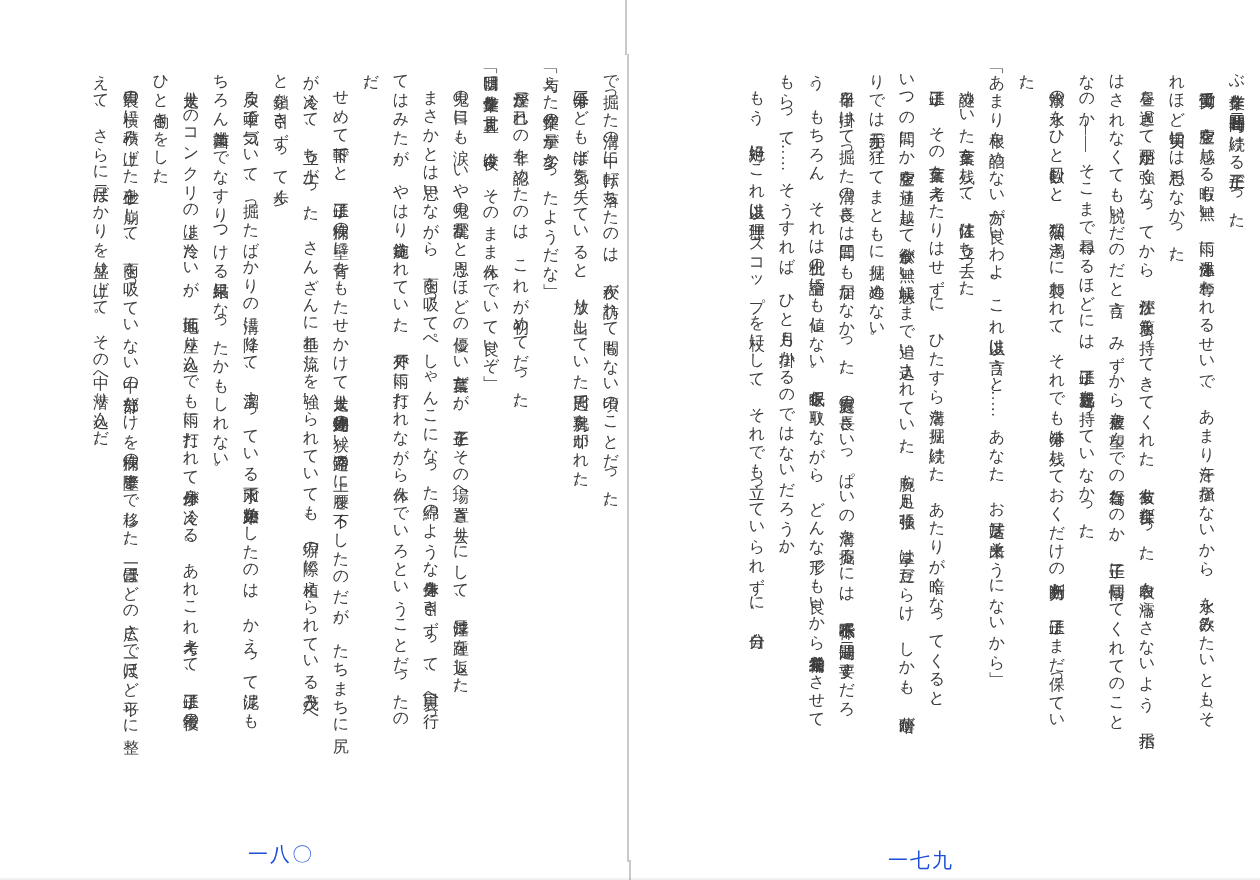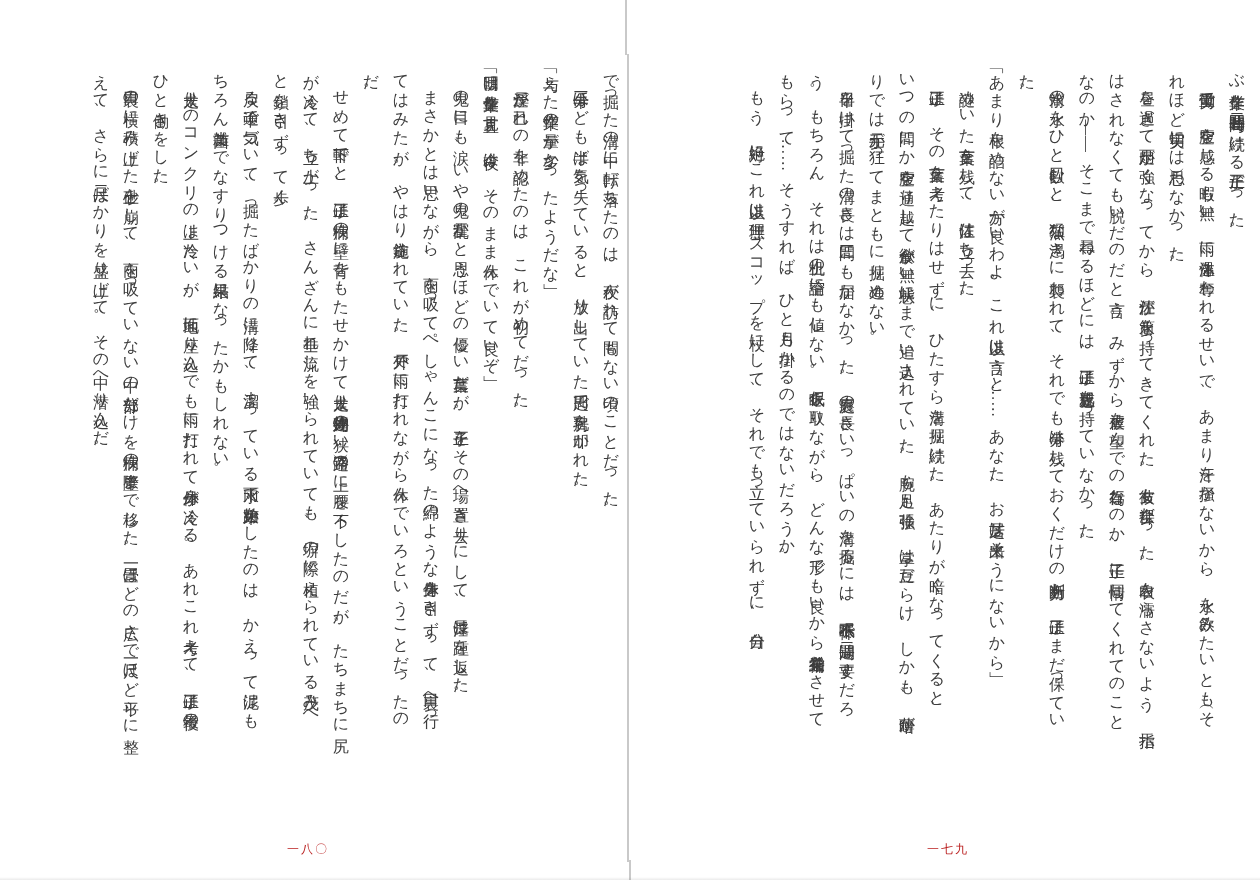--- a/index.html
+++ b/index.html
@@ -40,27 +40,26 @@
     padding: 0;
     text-indent: 0;
   }
   .page-text p.indent {
     text-indent: 1em;
   }
   .page-number {
     position: absolute;
     top: 841px;
     width: 120px;
-    text-align: center;
     font-family: "Liberation Serif", "DejaVu Serif", serif;
-    font-size: 12px;
+    font-size: 20px;
     letter-spacing: 2px;
-    color: #b91c1c;
+    color: #1d4ed8;
   }
-  .page-number.right-num { left: 888px; }
+  .page-number.right-num { left: 888px; margin-top: 6px; }
   .page-number.left-num  { left: 248px; }
   .divider-seg {
     position: absolute;
     width: 2px;
     background: #c9c9c9;
   }
   .divider-seg.seg-top    { left: 625px; top: 0;     height: 55px;  }
   .divider-seg.seg-mid    { left: 627px; top: 54px;  height: 808px; }
   .divider-seg.seg-bottom { left: 629px; top: 860px; height: 20px;  }
   .bottom-shade {

